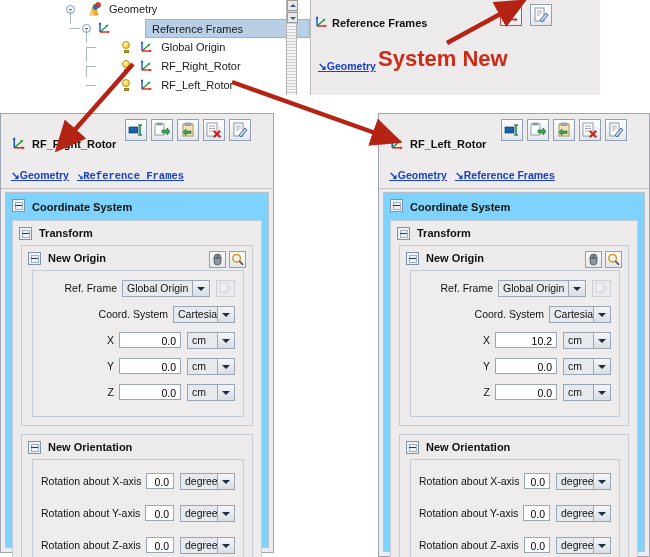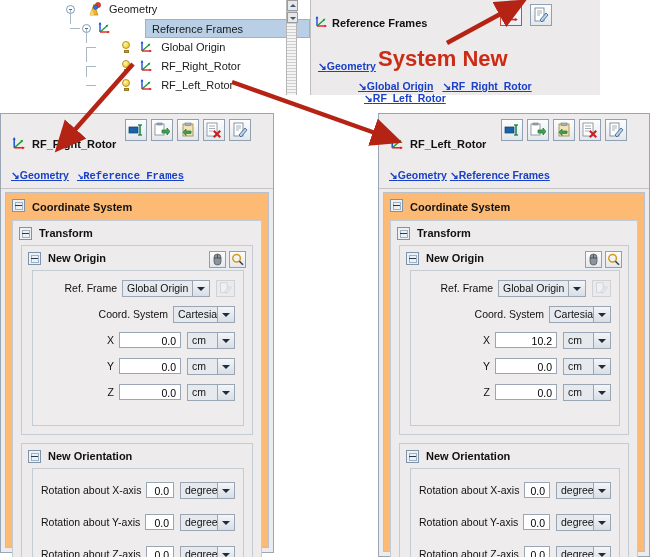--- a/index.html
+++ b/index.html
@@ -60,31 +60,31 @@
   #left-panel{left:0;top:113px;width:274px;height:440px;background:#edebeb;border:1px solid #9aa6b4;}
   #right-panel{left:378px;top:113px;width:272px;height:444px;background:#edebeb;border:1px solid #9aa6b4;}
 
   .ed-head{position:relative;height:60px;}
   .ed-title-icon{position:absolute;left:10px;top:22px;}
   .ed-title{position:absolute;left:31px;top:24px;font-size:11px;font-weight:bold;color:#111;}
   .ed-links{position:absolute;left:10px;top:55px;}
   .ed-rule{position:absolute;left:0;right:0;height:1px;background:#c4c4c4;}
 
   .ed-body{position:absolute;left:4px;right:4px;top:78px;bottom:4px;
-           background:#fdba74;border:1px solid #b9c2cc;box-sizing:border-box;}
+           background:#7dd3fc;border:1px solid #b9c2cc;box-sizing:border-box;}
 
   .grp{position:relative;margin:6px;border:1px solid #c3cbd4;background:#edebeb;box-sizing:border-box;}
   .grp.lvl0{border:none;background:transparent;margin:0;}
   .grp-head{position:relative;height:19px;padding-left:26px;line-height:19px;font-weight:bold;font-size:11px;color:#111;}
   .exp{position:absolute;left:6px;top:3px;width:13px;height:13px;background:#eef1f4;
        border:1px solid #7f93a8;box-sizing:border-box;}
   .exp:after{content:"";position:absolute;left:2px;top:5px;width:7px;height:1px;background:#243a52;}
   .exp b{position:absolute;left:1.5px;top:1.5px;width:8px;height:8px;border:1px solid #9fb0c2;box-sizing:border-box;}
 
-  .subbox{margin:2px 8px 8px 10px;border:1px solid #c3cbd4;background:#eeecec;padding:8px 8px 24px 8px;box-sizing:border-box;}
+  .subbox{margin:2px 8px 8px 10px;border:1px solid #c3cbd4;background:#eeecec;padding:8px 8px 15px 8px;box-sizing:border-box;}
 
   .row{display:flex;align-items:center;justify-content:flex-end;margin-bottom:8px;height:18px;}
   .row:last-child{margin-bottom:0;}
   .rlabel{font-size:10.5px;color:#111;margin-right:5px;white-space:nowrap;}
   .txtfield{width:62px;height:16px;line-height:16px;background:#fff;border:1px solid #9aa6b4;
             box-sizing:border-box;text-align:right;padding-right:4px;font-size:10.5px;}
   .combo{display:flex;align-items:center;height:17px;border:1px solid #9aa6b4;background:#e6eaef;box-sizing:border-box;}
   .combo .cv{padding:0 4px;line-height:15px;font-size:10.5px;color:#111;white-space:nowrap;overflow:hidden;}
   .combo .cbtn{width:16px;height:15px;background:linear-gradient(#f4f6f8,#d8dee5);border-left:1px solid #9aa6b4;
                position:relative;flex:0 0 16px;}
@@ -224,25 +224,20 @@
       <line x1="4" y1="6" x2="9" y2="6" stroke="#8c99a6" stroke-width=".8"></line>
       <line x1="4" y1="8" x2="7" y2="8" stroke="#8c99a6" stroke-width=".8"></line>
       <path d="M7 13 L13 6 L15 8 L9 15 Z" fill="#bcd2ea" stroke="#30598c" stroke-width=".8"></path>
     </svg>
   </div>
 
   <div class="linkrow" style="left:8px;top:60px;">
     <a class="link" href="#"><span>↘</span><span>Geometry</span></a>
   </div>
 
-  <div class="linkrow" style="left:48px;top:80px;">
-    <a class="link" href="#"><span>↘</span><span>Global Origin</span></a>
-    <a class="link" href="#" style="margin-left:6px;"><span>↘</span><span>RF_Right_Rotor</span></a>
-    <a class="link" href="#" style="margin-left:6px;"><span>↘</span><span>RF_Left_Rotor</span></a>
-  </div>
 </div>
 
 <div class="create-new">System New</div>
 
 <div class="panel panel-white" id="left-panel">
   <div class="ed-head">
     <span class="ed-title-icon">
       <svg width="15" height="15" viewBox="0 0 14 14">
         <line x1="3" y1="11" x2="3" y2="2" stroke="#1d4ed8" stroke-width="1.4"></line>
         <polygon points="3,1 1.6,3.4 4.4,3.4" fill="#1d4ed8"></polygon>
@@ -482,21 +477,21 @@
         <rect x="2" y="1" width="9" height="13" fill="#fff" stroke="#6b7b8c" stroke-width=".8"></rect>
         <line x1="4" y1="4" x2="9" y2="4" stroke="#8c99a6" stroke-width=".8"></line>
         <line x1="4" y1="6" x2="9" y2="6" stroke="#8c99a6" stroke-width=".8"></line>
         <line x1="4" y1="8" x2="7" y2="8" stroke="#8c99a6" stroke-width=".8"></line>
         <path d="M7 13 L13 6 L15 8 L9 15 Z" fill="#bcd2ea" stroke="#30598c" stroke-width=".8"></path>
       </svg>
     </div>
 
     <div class="ed-links">
       <a class="link" href="#"><span>↘</span><span>Geometry</span></a>
-      <a class="link" href="#" style=""><span>↘</span><span>Reference Frames</span></a>
+      <a class="link" href="#" style="margin-left:5px;"><span>↘</span><span>Reference Frames</span></a>
     </div>
     <div class="ed-rule" style="top:74px;"></div>
   </div>
 
   <div class="ed-body">
     <div class="grp lvl0">
       <div class="grp-head" style="padding-top:3px;height:22px;line-height:22px;">
         <span class="exp" style="top:6px;">
             <b></b>
           </span>

